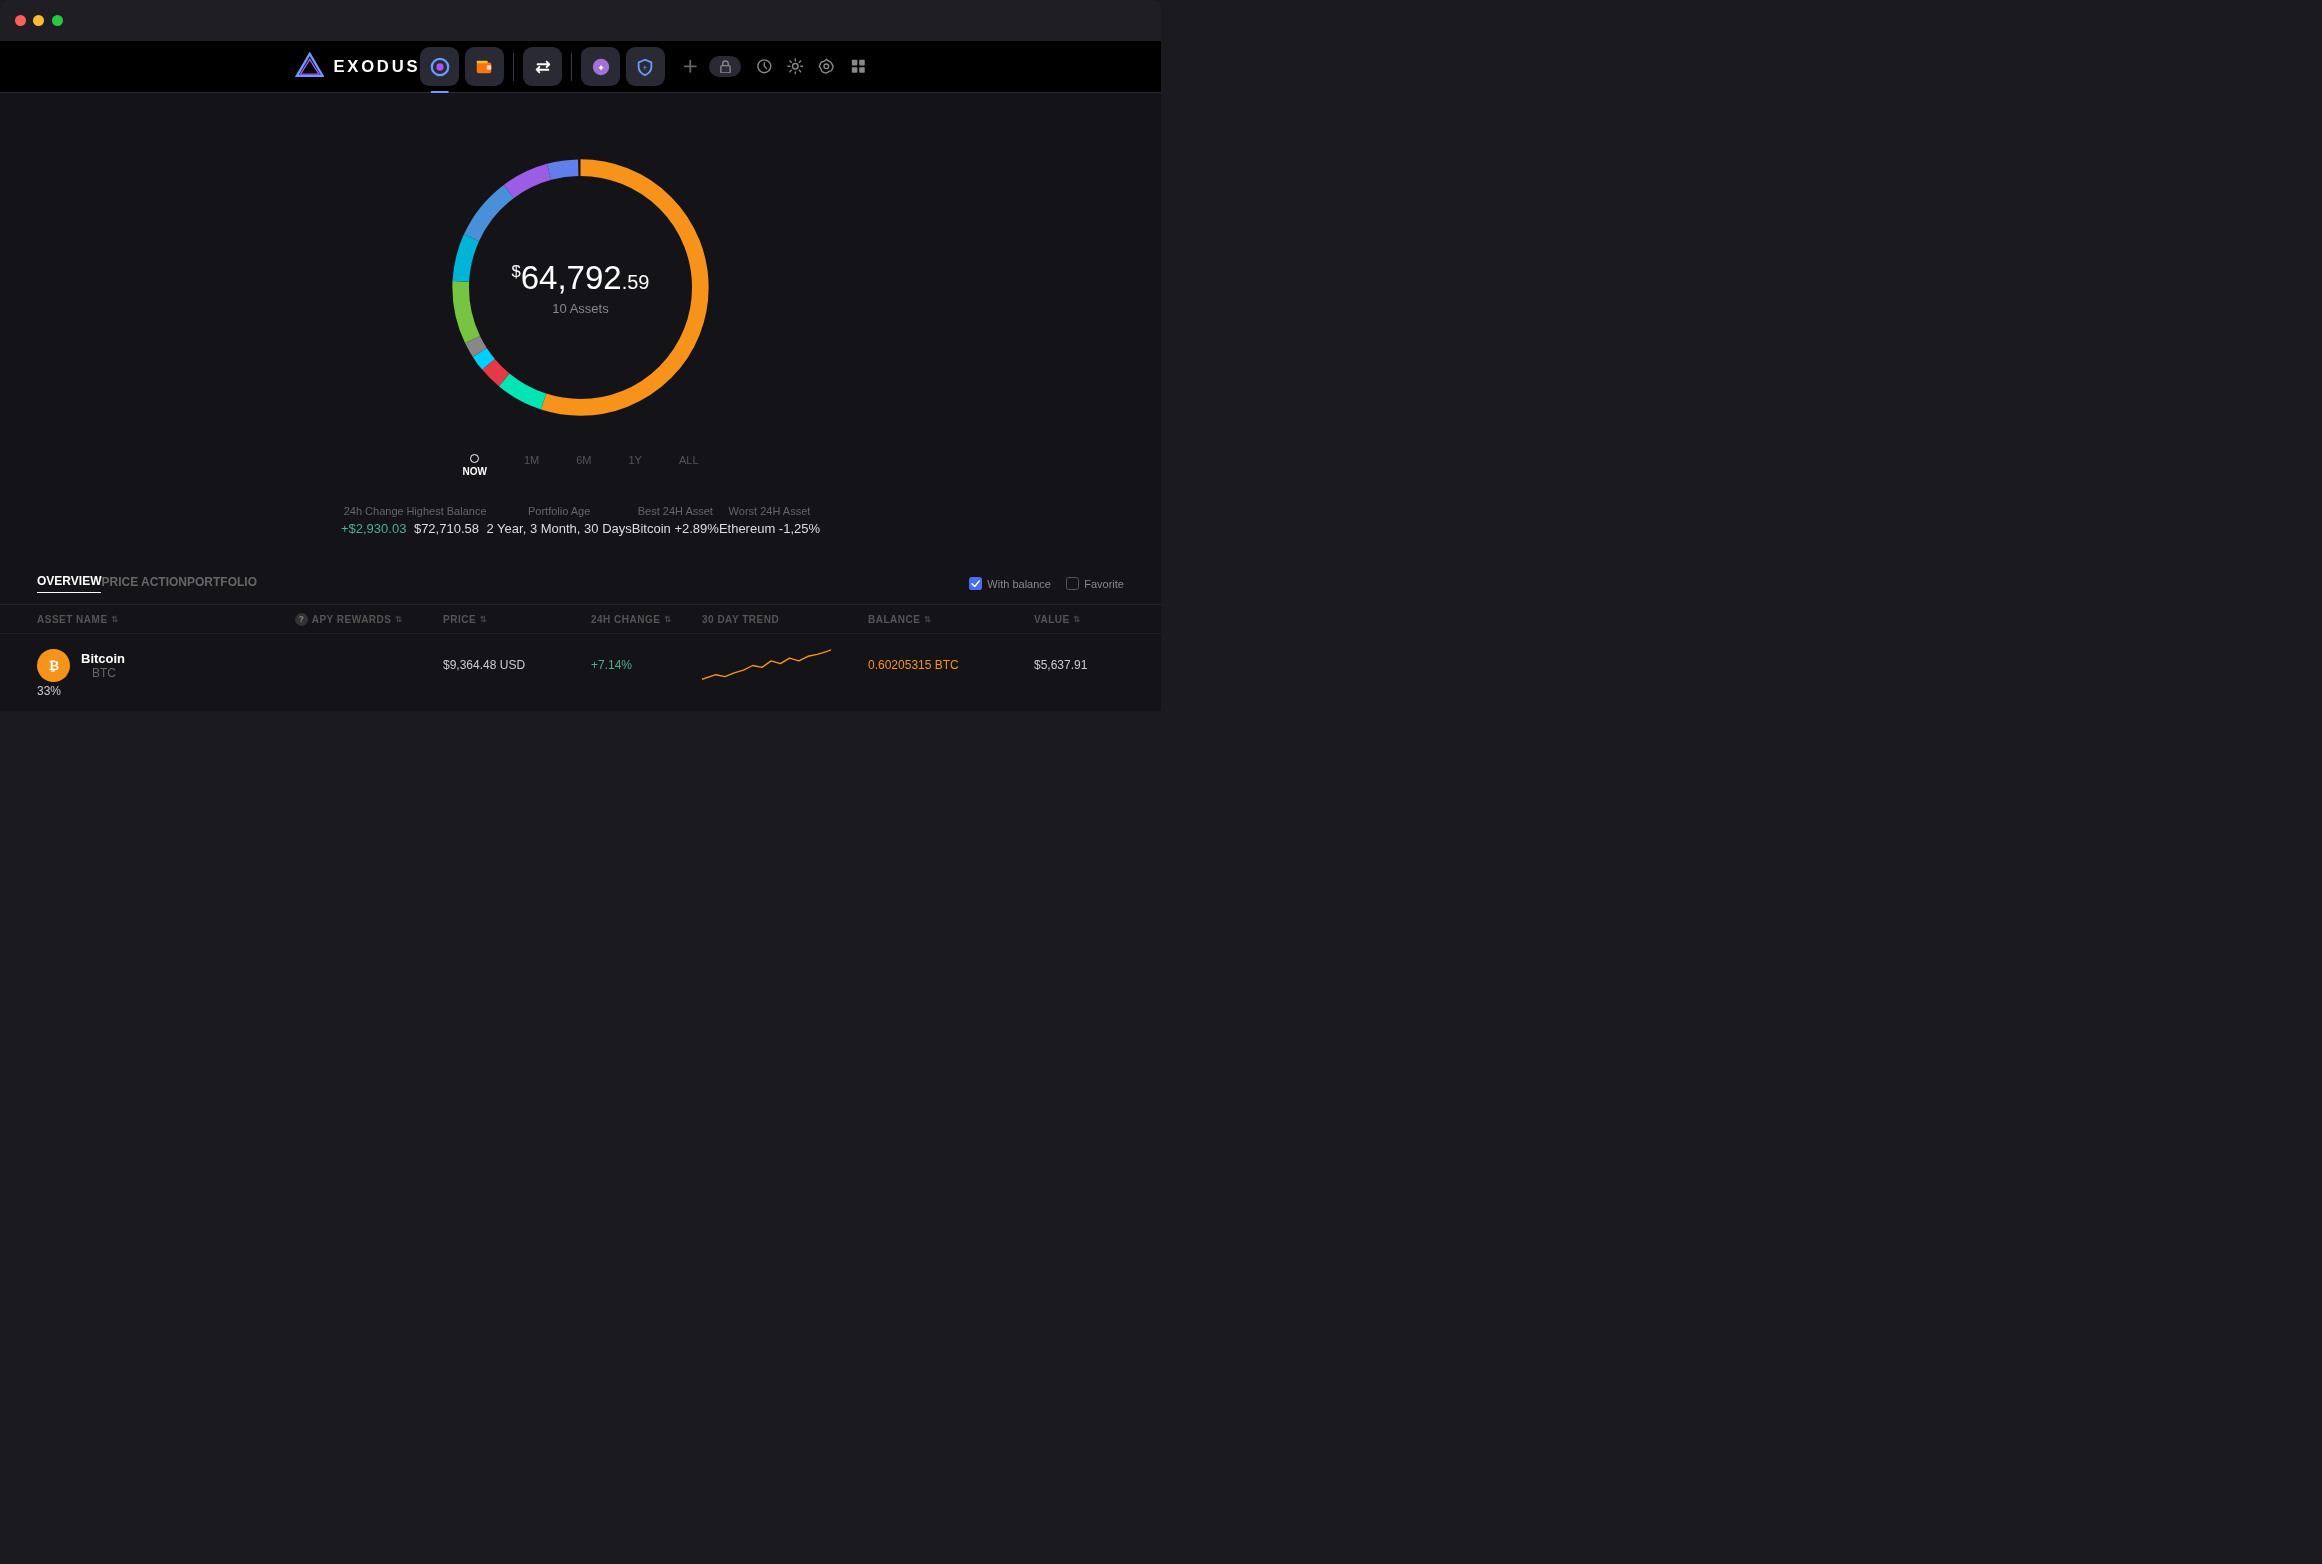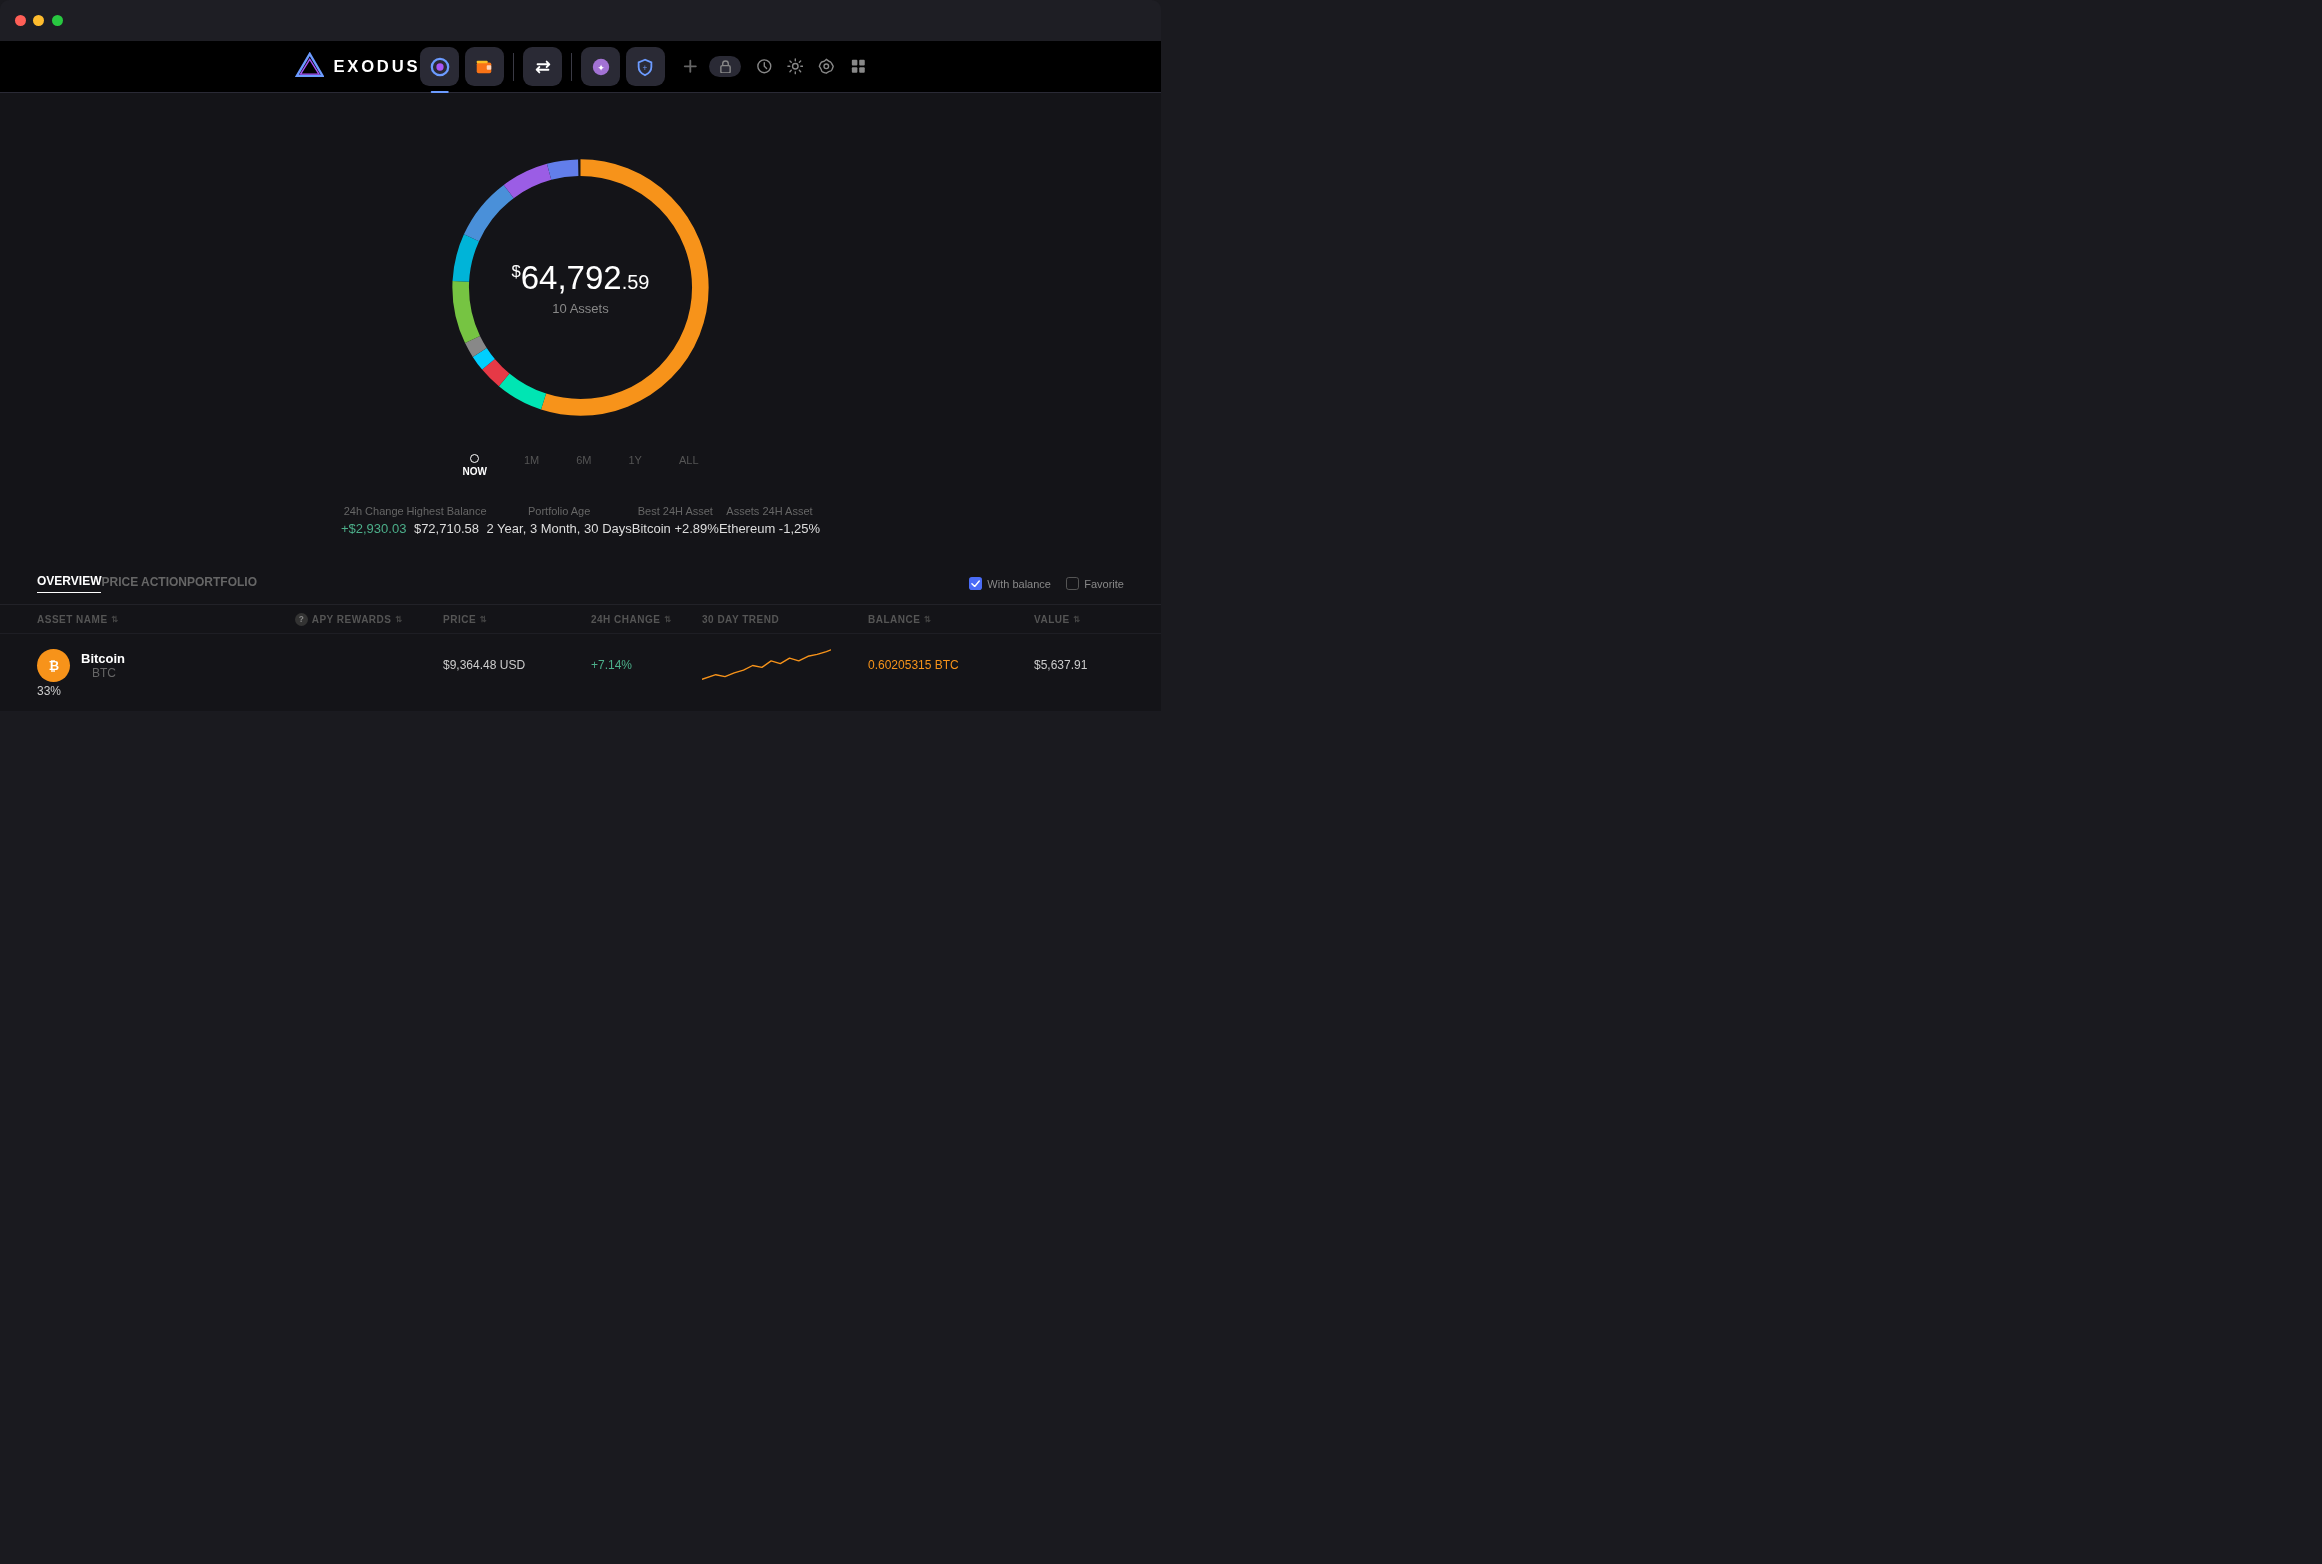--- a/index.html
+++ b/index.html
@@ -545,21 +545,21 @@
       </div>
       <div class="stat-item">
         <div class="stat-label">Portfolio Age</div>
         <div class="stat-value">2 Year, 3 Month, 30 Days</div>
       </div>
       <div class="stat-item">
         <div class="stat-label">Best 24H Asset</div>
         <div class="stat-value">Bitcoin +2.89%</div>
       </div>
       <div class="stat-item">
-        <div class="stat-label">Assets 24H Asset</div>
+        <div class="stat-label">Worst 24H Asset</div>
         <div class="stat-value">Ethereum -1,25%</div>
       </div>
     </div>
   </div>
 
   <div class="tabs-row">
     <button class="tab active">OVERVIEW</button>
     <button class="tab">PRICE ACTION</button>
     <button class="tab">PORTFOLIO</button>
 

